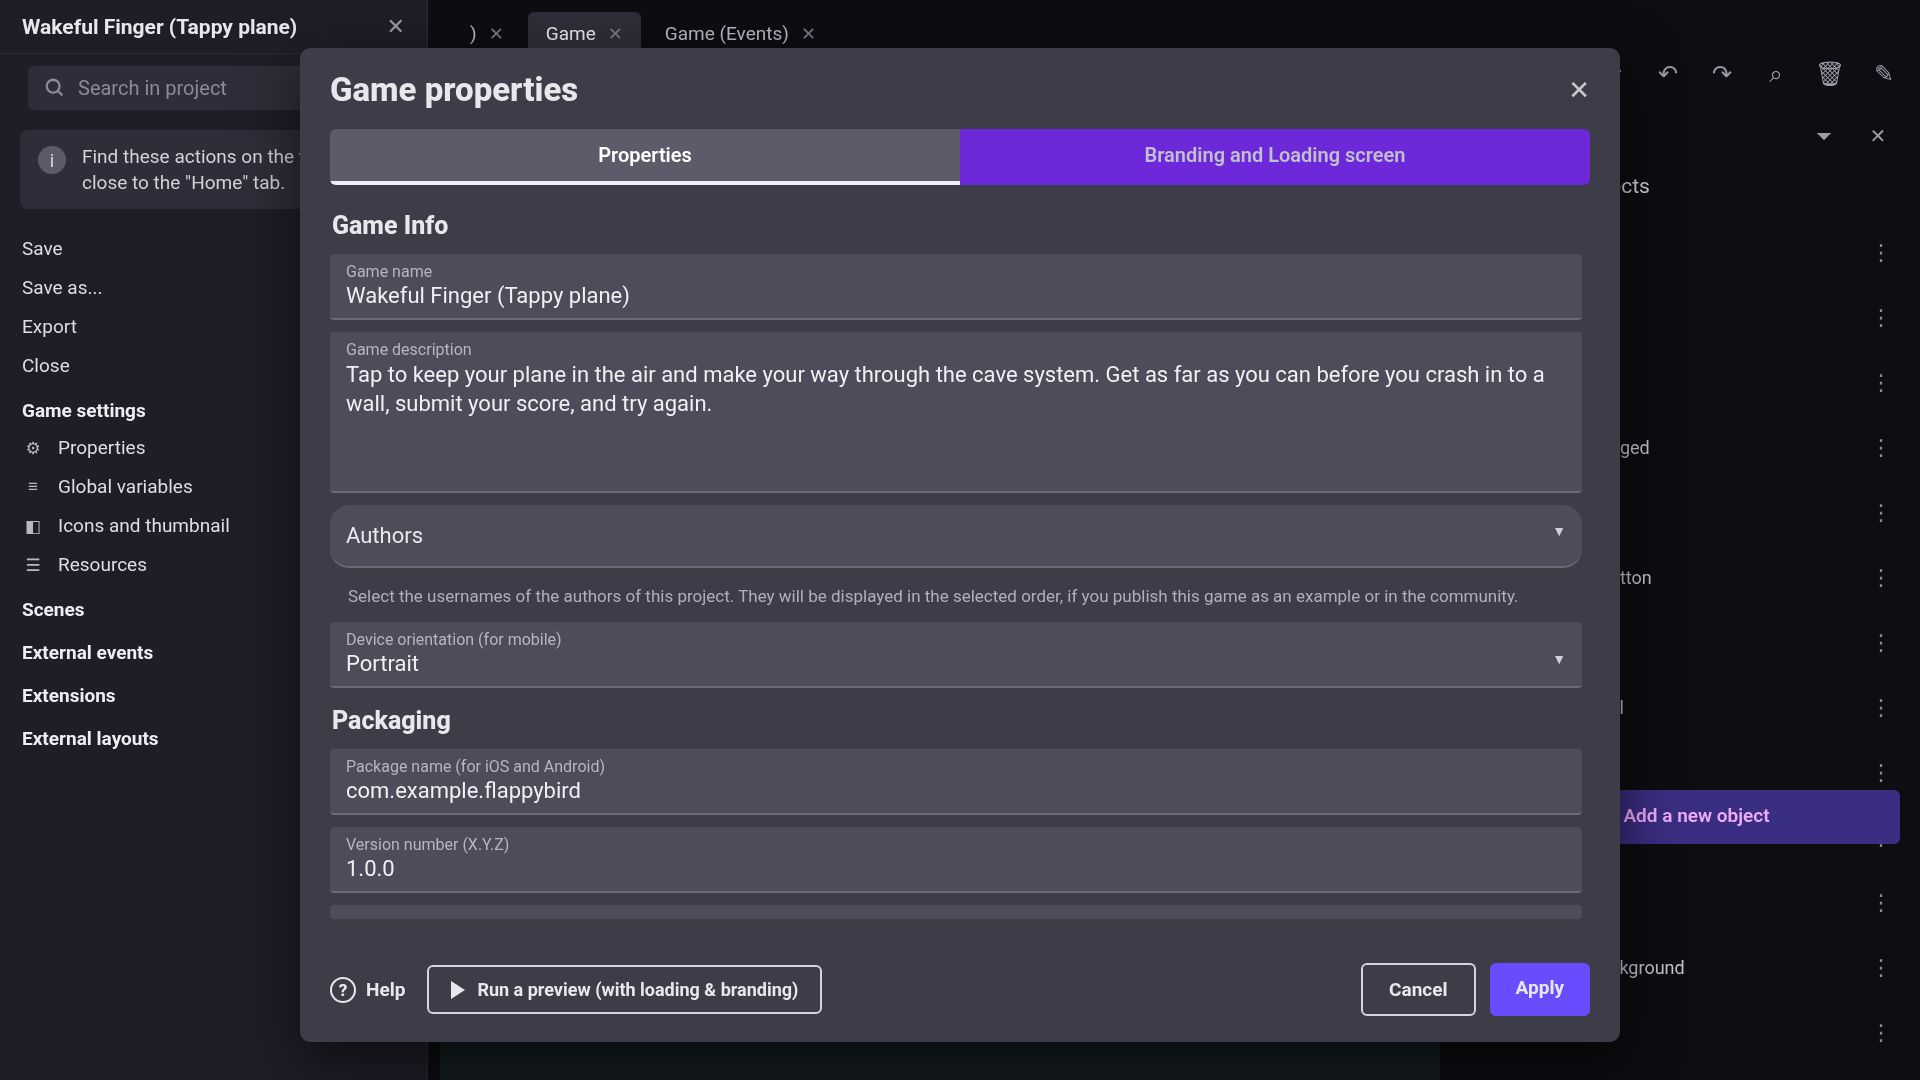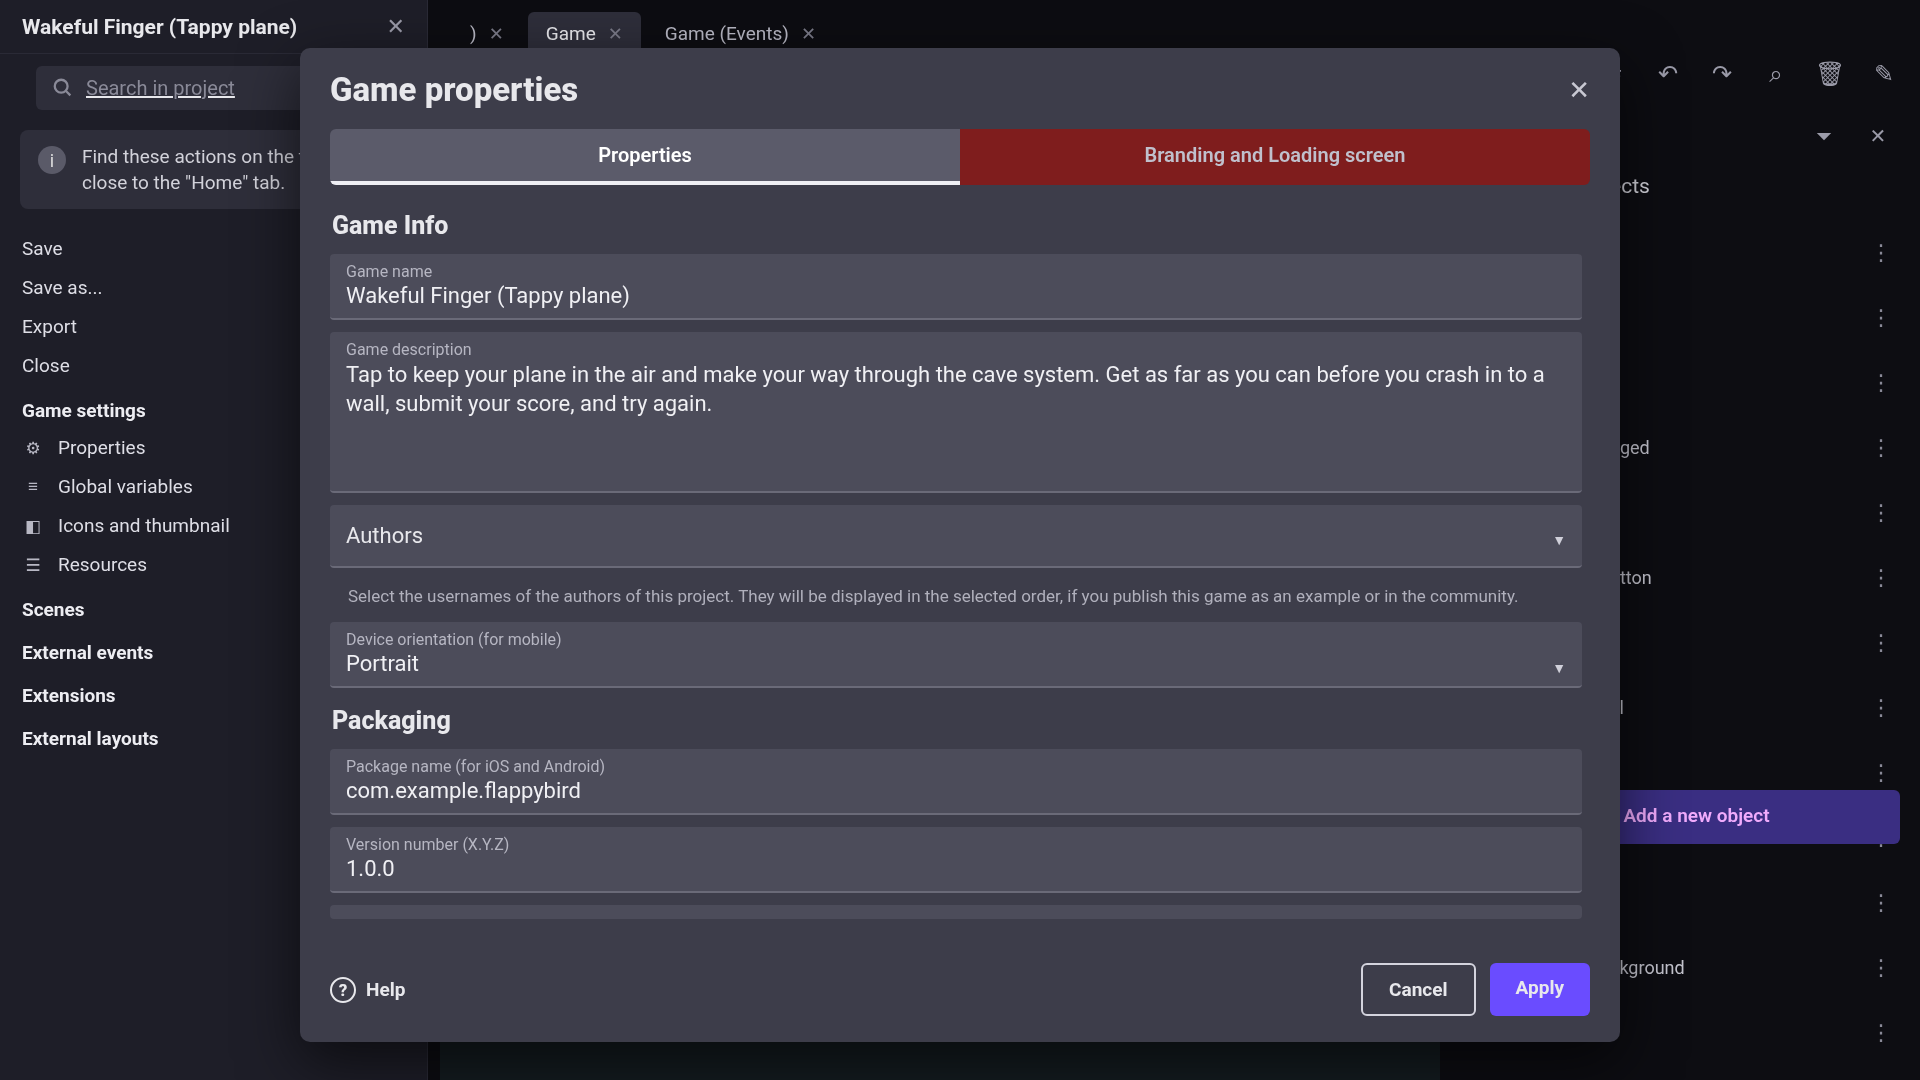--- a/index.html
+++ b/index.html
@@ -16,21 +16,21 @@
   padding: 0;
   display: flex; flex-direction: column;
 }
 .sidebar-titlebar {
   display: flex; align-items: center; justify-content: space-between;
   padding: 14px 22px;
   border-bottom: 1px solid #2a2a36;
 }
 .sidebar-title { font-size: 21px; font-weight: 700; }
 .sidebar-close { font-size: 22px; color: #9a9aa8; cursor: pointer; }
-.search-wrap { padding: 12px 36px; text-decoration: underline; }
+.search-wrap { padding: 12px 28px; }
 .search {
   display: flex; align-items: center; gap: 12px;
   background: #2e2e3a; border-radius: 6px;
   padding: 10px 16px;
 }
 .search input {
   flex: 1; background: none; border: none; outline: none;
   color: #e8e8ec; font-size: 20px;
 }
 .search input::placeholder { color: #8a8a98; }
@@ -114,21 +114,21 @@
 .modal-title { font-size: 33px; font-weight: 800; }
 .modal-close { color: #c8c8d2; font-size: 26px; cursor: pointer; }
 
 .tabbar { padding: 12px 30px 0 30px; }
 .tabbar-inner {
   display: flex; border-radius: 6px; overflow: hidden;
   border-bottom: none;
 }
 .mtab {
   flex: 1; text-align: center; padding: 14px 0;
-  background: #7f1d1d; color: #c0c0cc; font-size: 20px; font-weight: 600;
+  background: #6d28d9; color: #c0c0cc; font-size: 20px; font-weight: 600;
   cursor: pointer;
 }
 .mtab.active {
   background: #5b5b6a; color: #fff;
   border-bottom: 4px solid #efeff4;
 }
 
 .modal-body {
   flex: 1; overflow-y: auto; padding: 8px 38px 8px 30px; position: relative;
 }
@@ -144,21 +144,21 @@
 .field-input {
   width: 100%; background: none; border: none; outline: none;
   color: #f0f0f4; font-size: 22px; font-family: inherit;
 }
 .field-textarea {
   width: 100%; background: none; border: none; outline: none;
   color: #f0f0f4; font-size: 22px; font-family: inherit; resize: none;
   line-height: 1.3; height: 116px;
 }
 .select-field {
-  display: flex; justify-content: space-between; align-items: flex-end;
+  display: flex; justify-content: space-between; align-items: flex-start; border-radius: 19px;
 }
 .caret { color: #d0d0da; font-size: 14px; }
 .helper {
   font-size: 17px; color: #b0b0bc; padding: 6px 4px 16px 18px;
 }
 .thin-bar { height: 14px; background: #4c4c5a; border-radius: 4px; margin-top: 4px;}
 
 .modal-footer {
   display: flex; align-items: center; justify-content: space-between;
   padding: 18px 30px 26px 30px;
@@ -390,20 +390,24 @@
 
         <div class="thin-bar"></div>
       </div>
 
       <div class="modal-footer">
         <div class="footer-left">
           <div class="help-link">
             <span class="help-ico">?</span>
             <span>Help</span>
           </div>
+          <div class="preview-btn">
+            <span class="play-ico"></span>
+            <span>Run a preview (with loading &amp; branding)</span>
+          </div>
         </div>
         <div class="footer-right">
           <div class="btn btn-outline">Cancel</div>
           <div class="btn btn-primary">Apply</div>
         </div>
       </div>
     </div>
   </div>
 </div>
 

